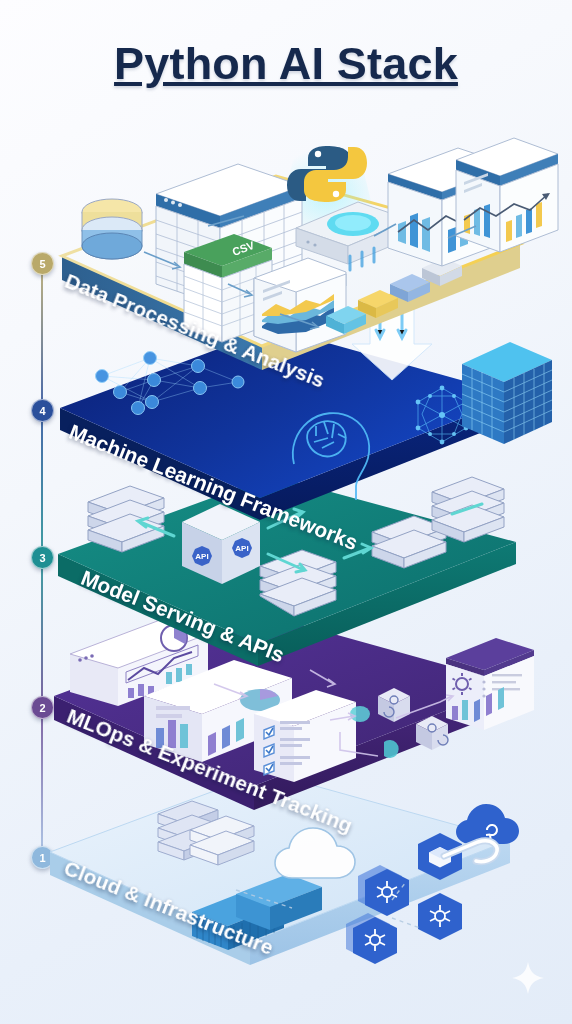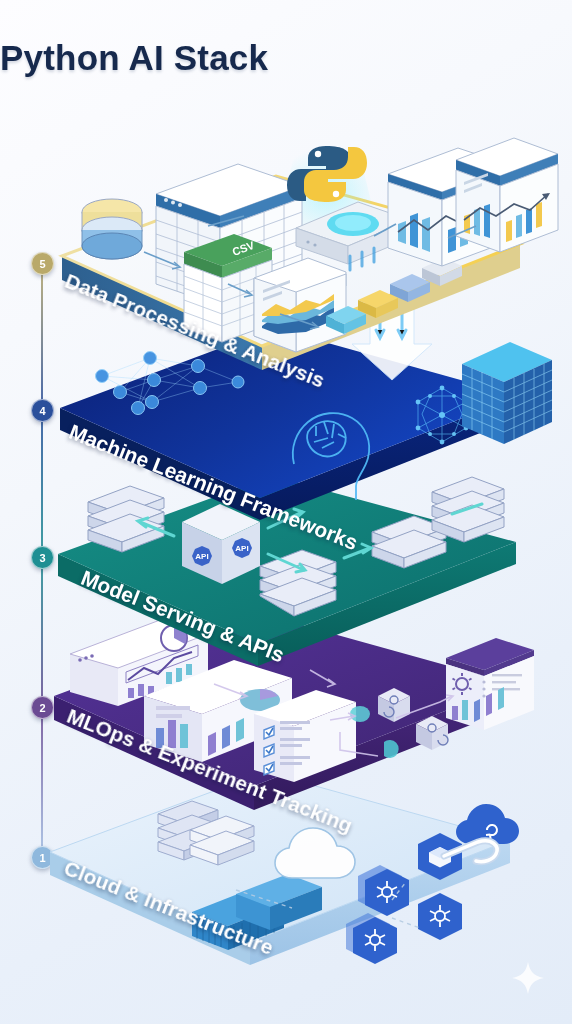--- a/index.html
+++ b/index.html
@@ -6,23 +6,24 @@
   body{
     width:572px;height:1024px;overflow:hidden;
     font-family:"Liberation Sans","DejaVu Sans",sans-serif;
     background:linear-gradient(150deg,#fdfdff 0%,#f4f7fc 38%,#e9f0fa 72%,#e3ecf8 100%);
     position:relative;
   }
   #stage{position:absolute;inset:0;}
 
   
   .title{
-    position:absolute;left:0;right:0;top:38px;text-align:left;
-    font-size:35px;font-weight:bold;letter-spacing:.2px;color:#16294d;
+    position:absolute;left:0;right:0;top:38px;text-align:center;
+    font-size:45px;font-weight:bold;letter-spacing:.2px;color:#16294d;
     text-shadow:0 2px 3px rgba(30,50,90,.18);
+    text-decoration:underline;
   }
 
   
   .timeline-line{
     position:absolute;left:41px;top:262px;width:2px;height:604px;
     background:linear-gradient(to bottom,#b9a96a 0%,#2a4f9b 24%,#1f8f93 49%,#6b4b93 74%,#a8c7e8 100%);
     opacity:.85;border-radius:2px;
   }
   .badge{
     position:absolute;width:21px;height:21px;border-radius:50%;

